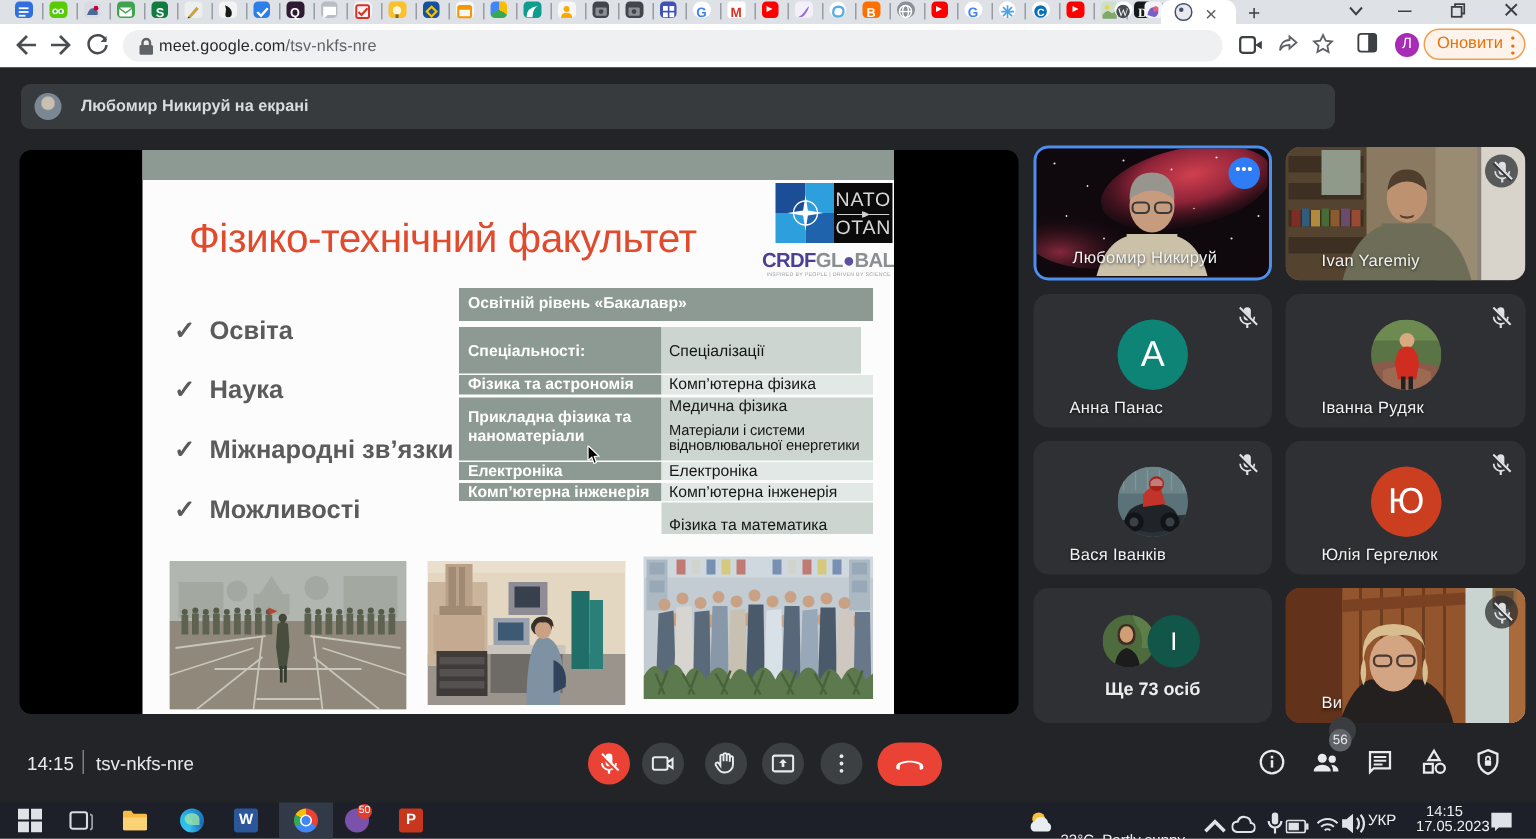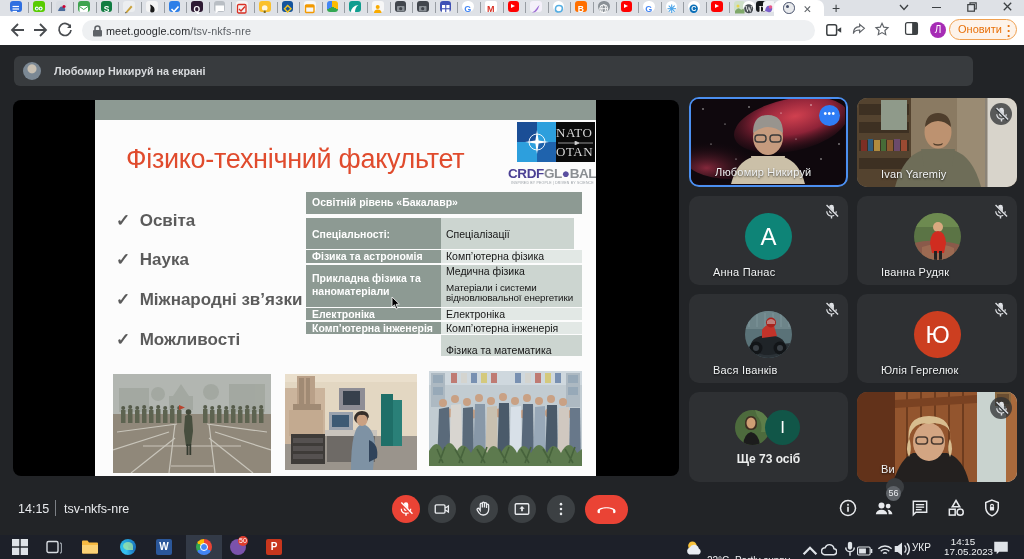--- a/index.html
+++ b/index.html
@@ -16,21 +16,21 @@
 
 
 #toolbar { position:absolute; top:16px; left:0; width:1024px; height:29px; background:#ffffff; }
 .navic { position:absolute; top:0; color:#55585e; }
 #urlpill { position:absolute; left:82px; top:4px; width:733px; height:21px; border-radius:11px; background:#eef0f2; }
 #urltext { position:absolute; left:24px; top:4.5px; font-size:10.8px; color:#27292c; letter-spacing:0.1px; }
 #urltext span { color:#5f6368; }
 
 
 #page { position:absolute; top:45px; left:0; width:1024px; height:490px; background:#222427; }
-#banner { position:absolute; left:14px; top:11px; width:959px; height:30px; background:#383b3e; border-radius:6px; }
+#banner { position:absolute; left:14px; top:11px; width:876px; height:30px; background:#383b3e; border-radius:6px; }
 #banner .av { position:absolute; left:9px; top:5.5px; width:18px; height:18px; border-radius:50%;
   background:radial-gradient(circle at 50% 38%, #c9c0b2 0 4px, #7b8894 5px 100%); }
 #banner .txt { position:absolute; left:40px; top:8.5px; font-size:10.8px; font-weight:bold; color:#d8dadd; }
 
 #stage { position:absolute; left:13px; top:55px; width:666px; height:376px; background:#000; border-radius:8px; }
 #slide { position:absolute; left:82px; top:0px; width:501px; height:376px; background:#fcfcfc; overflow:hidden; }
 .bullet { position:absolute; left:21px; font-size:17px; font-weight:bold; color:#5b5b5b; }
 .thd { background:#8d9a93; color:#fff; font-weight:bold; font-size:10.5px; }
 .tld { background:#ccd5d0; color:#161616; font-size:10.5px; }
 
@@ -301,21 +301,21 @@
         <div class="abs" style="left:422px;top:22px;width:39px;height:40px">
           <div class="abs" style="left:0;top:0;width:20px;height:20px;background:#1b4e96"></div>
           <div class="abs" style="left:20px;top:0;width:19px;height:20px;background:#2d9fdd"></div>
           <div class="abs" style="left:0;top:20px;width:20px;height:20px;background:#2d9fdd"></div>
           <div class="abs" style="left:20px;top:20px;width:19px;height:20px;background:#1f63ad"></div>
           <svg class="abs" style="left:6px;top:6px" width="28" height="28" viewBox="0 0 28 28">
             <circle cx="14" cy="14" r="8" fill="none" stroke="#fff" stroke-width="0.9"></circle>
             <path d="M14 2 L15.6 12.4 L26 14 L15.6 15.6 L14 26 L12.4 15.6 L2 14 L12.4 12.4 Z" fill="#fff"></path>
           </svg>
         </div>
-        <div class="abs" style="left:461px;top:22px;width:39px;height:40px;background:#0a0a0a;color:#d8d8d8;font-family:Liberation Serif, serif;">
+        <div class="abs" style="left:461px;top:22px;width:39px;height:40px;background:#0a0a0a;color:#d8d8d8;font-family:Liberation Sans, sans-serif;text-align:center">
           <div class="abs" style="left:0;top:3px;width:39px;font-size:13px;letter-spacing:0.5px">NATO</div>
           <svg class="abs" style="left:2px;top:18.5px" width="35" height="4" viewBox="0 0 35 4">
               <path d="M0 2 H35 M17 0 L21 2 L17 4 Z" stroke="#cfcfcf" stroke-width="0.7" fill="#cfcfcf"></path>
             </svg>
           <div class="abs" style="left:0;top:22px;width:39px;font-size:13px;letter-spacing:0.5px">OTAN</div>
         </div>
 
         <div class="abs" style="left:413px;top:66px;width:90px;height:22px">
           <div class="abs" style="left:0;top:0;font-size:13.5px;font-weight:bold;color:#4b4094;letter-spacing:-0.4px">CRDF<span style="color:#8b8f93;font-weight:bold">GL<span style="color:#5a4fa0">●</span>BAL</span></div>
           <div class="abs" style="left:3px;top:14.5px;font-size:3.5px;color:#9aa0a6;letter-spacing:0.2px">INSPIRED BY PEOPLE | DRIVEN BY SCIENCE</div>

